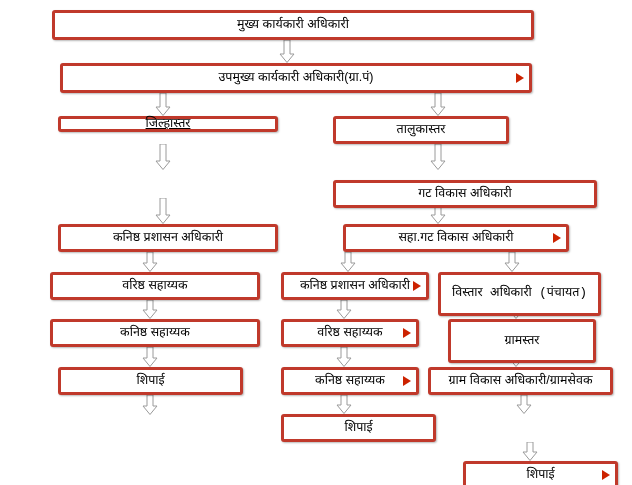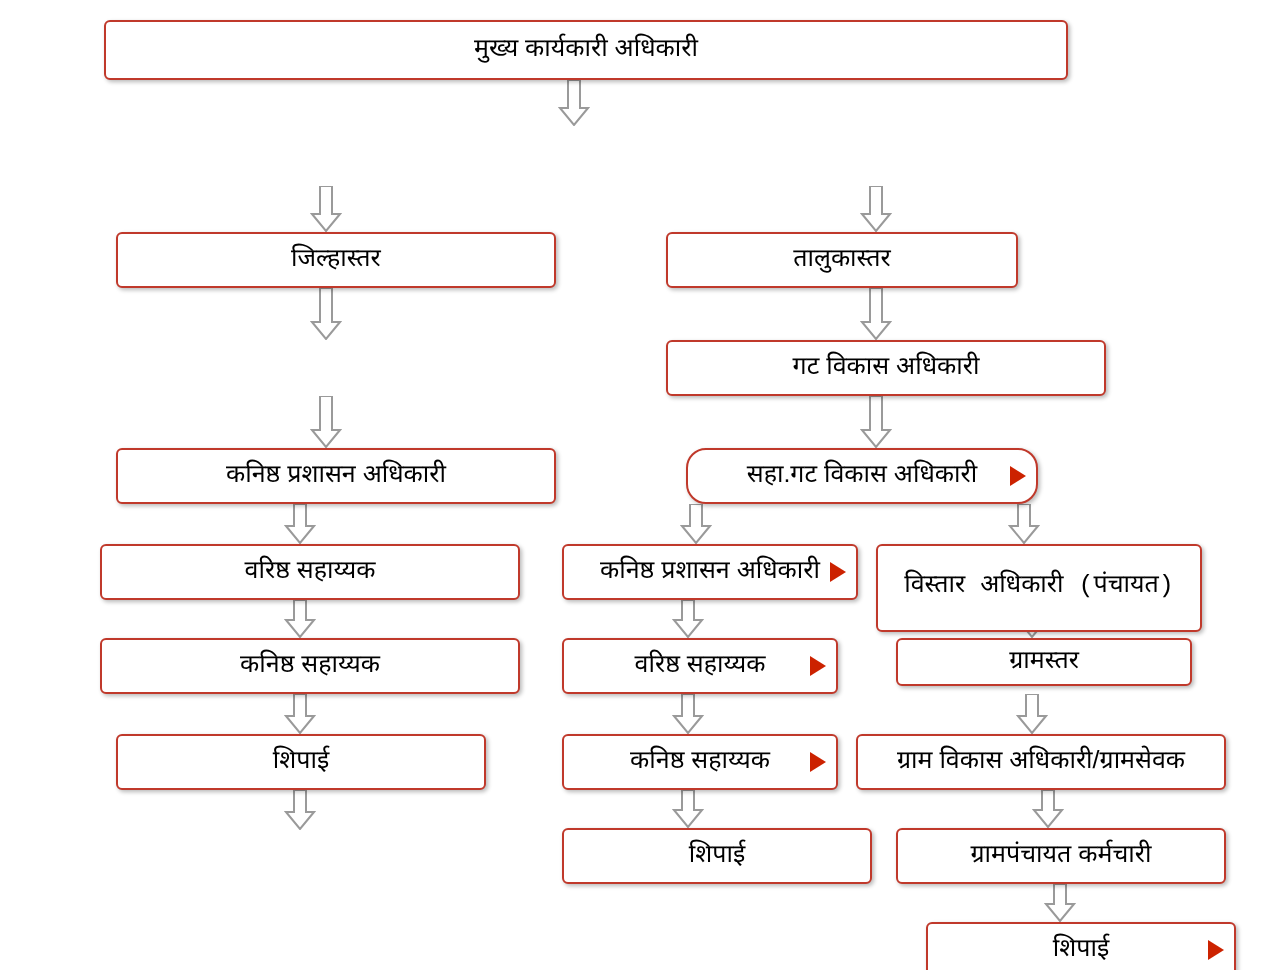--- a/index.html
+++ b/index.html
@@ -13,21 +13,21 @@
   #canvas {
     position: relative;
     width: 632px;
     height: 485px;
     overflow: hidden;
     background: #ffffff;
   }
   .node {
     position: absolute;
     box-sizing: border-box;
-    border: 1px solid #0f766e;
+    border: 3px solid #0f766e;
     background: #ffffff;
     border-radius: 3px;
     box-shadow: 1px 1px 2px rgba(0,0,0,0.28);
     display: flex;
     align-items: center;
     justify-content: center;
     color: #000000;
     font-size: 12.5px;
     line-height: 1.1;
     white-space: nowrap;
@@ -158,69 +158,70 @@
       </svg>
     </div>
     <div class="conn" style="left: 522px; top: 442px; width: 16px; height: 19px;">
       <svg width="16" height="19" viewBox="0 0 16 19">
         <polygon points="5,0 11,0 11,10 15,10 8,18.5 1,10 5,10" fill="#ffffff" stroke="#9a9a9a" stroke-width="1"></polygon>
       </svg>
     </div>
     <div class="node" style="left: 52px; top: 10px; width: 482px; height: 30px; border-color: rgb(192, 57, 43);">
       <span class="label">मुख्य कार्यकारी अधिकारी</span>
     </div>
-    <div class="node" style="left: 58px; top: 116px; width: 220px; height: 28px; border-color: rgb(192, 57, 43);">
+    <div class="node has-marker" style="left: 60px; top: 63px; width: 472px; height: 30px; border-color: rgb(192, 57, 43);">
+      <span class="label">उपमुख्य कार्यकारी अधिकारी(ग्रा.पं)</span>
+      <span class="marker" style="border-left-color: rgb(204, 34, 0);"></span>
+    </div>
+    <div class="node" style="left: 58px; top: 116px; width: 220px; height: 16px; border-color: rgb(192, 57, 43); text-decoration: underline;">
       <span class="label">जिल्हास्तर</span>
     </div>
     <div class="node" style="left: 333px; top: 116px; width: 176px; height: 28px; border-color: rgb(192, 57, 43);">
       <span class="label">तालुकास्तर</span>
     </div>
-    <div class="node" style="left: 333px; top: 170px; width: 220px; height: 28px; border-color: rgb(192, 57, 43); align-items: center;">
+    <div class="node" style="left: 333px; top: 180px; width: 264px; height: 28px; border-color: rgb(192, 57, 43); align-items: center;">
       <span class="label">गट विकास अधिकारी</span>
     </div>
     <div class="node" style="left: 58px; top: 224px; width: 220px; height: 28px; border-color: rgb(192, 57, 43);">
       <span class="label">कनिष्ठ प्रशासन अधिकारी</span>
     </div>
-    <div class="node has-marker" style="left: 343px; top: 224px; width: 176px; height: 28px; border-color: rgb(192, 57, 43); border-radius: 10px;">
+    <div class="node has-marker" style="left: 343px; top: 224px; width: 226px; height: 28px; border-color: rgb(192, 57, 43);">
       <span class="label">सहा.गट विकास अधिकारी</span>
       <span class="marker" style="border-left-color: rgb(204, 34, 0);"></span>
     </div>
     <div class="node" style="left: 50px; top: 272px; width: 210px; height: 28px; border-color: rgb(192, 57, 43);">
       <span class="label">वरिष्ठ सहाय्यक</span>
     </div>
     <div class="node has-marker" style="left: 281px; top: 272px; width: 148px; height: 28px; border-color: rgb(192, 57, 43);">
       <span class="label">कनिष्ठ प्रशासन अधिकारी</span>
       <span class="marker" style="border-left-color: rgb(204, 34, 0);"></span>
     </div>
     <div class="node" style="left: 438px; top: 272px; width: 163px; height: 44px; border-color: rgb(192, 57, 43); font-family: Liberation Mono, monospace;">
       <span class="label">विस्तार अधिकारी (पंचायत)</span>
     </div>
     <div class="node" style="left: 50px; top: 319px; width: 210px; height: 28px; border-color: rgb(192, 57, 43);">
       <span class="label">कनिष्ठ सहाय्यक</span>
     </div>
     <div class="node has-marker" style="left: 281px; top: 319px; width: 138px; height: 28px; border-color: rgb(192, 57, 43);">
       <span class="label">वरिष्ठ सहाय्यक</span>
       <span class="marker" style="border-left-color: rgb(204, 34, 0);"></span>
     </div>
-    <div class="node" style="left: 448px; top: 319px; width: 148px; height: 24px; border-color: rgb(192, 57, 43);">
+    <div class="node" style="left: 448px; top: 319px; width: 148px; height: 44px; border-color: rgb(192, 57, 43);">
       <span class="label">ग्रामस्तर</span>
     </div>
     <div class="node" style="left: 58px; top: 367px; width: 185px; height: 28px; border-color: rgb(192, 57, 43);">
       <span class="label">शिपाई</span>
     </div>
     <div class="node has-marker" style="left: 281px; top: 367px; width: 138px; height: 28px; border-color: rgb(192, 57, 43);">
       <span class="label">कनिष्ठ सहाय्यक</span>
       <span class="marker" style="border-left-color: rgb(204, 34, 0);"></span>
     </div>
     <div class="node" style="left: 428px; top: 367px; width: 185px; height: 28px; border-color: rgb(192, 57, 43); text-align: right;">
       <span class="label">ग्राम विकास अधिकारी/ग्रामसेवक</span>
     </div>
     <div class="node" style="left: 281px; top: 414px; width: 155px; height: 28px; border-color: rgb(192, 57, 43);">
       <span class="label">शिपाई</span>
-    </div>
-    <div class="node" style="left: 448px; top: 414px; width: 165px; height: 28px; border-color: rgb(192, 57, 43);">
-      <span class="label">ग्रामपंचायत कर्मचारी</span>
     </div>
     <div class="node has-marker" style="left: 463px; top: 461px; width: 155px; height: 28px; border-color: rgb(192, 57, 43);">
       <span class="label">शिपाई</span>
       <span class="marker" style="border-left-color: rgb(204, 34, 0);"></span>
     </div>
   </div>
 
 </body></html>

